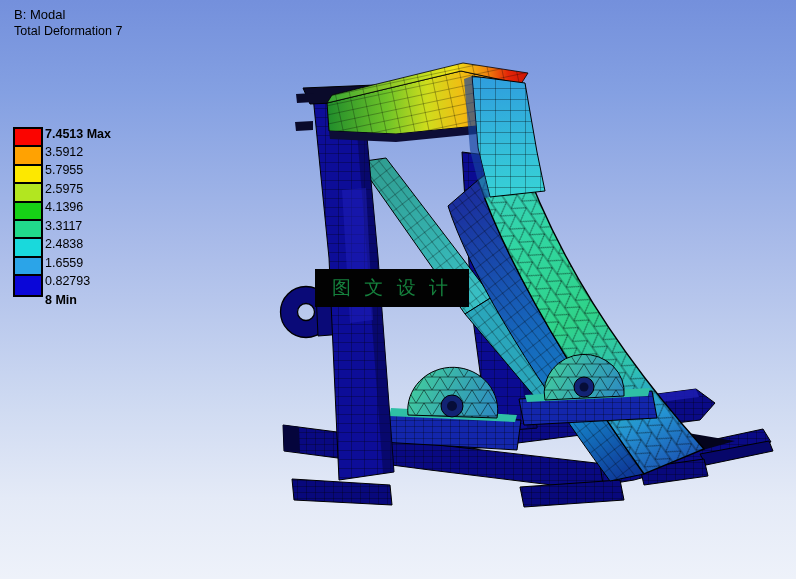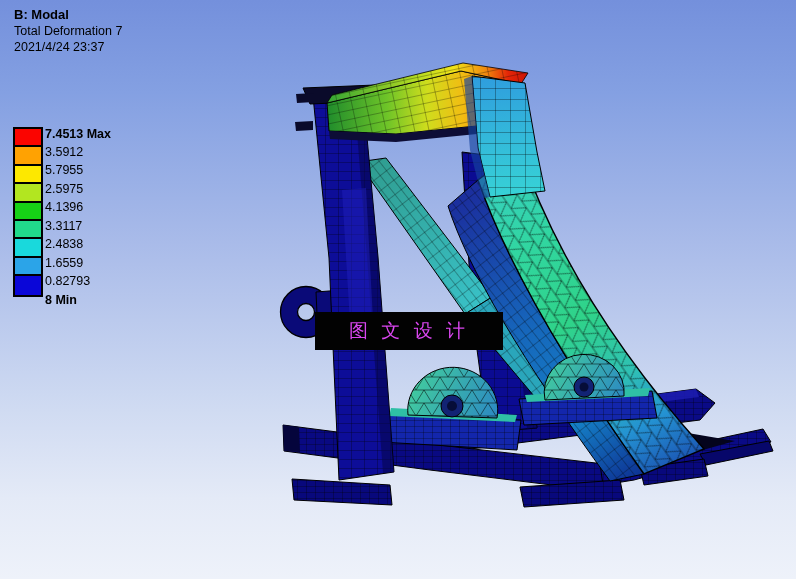--- a/index.html
+++ b/index.html
@@ -8,38 +8,38 @@
     width:796px;height:579px;
     overflow:hidden;
     font-family:"Liberation Sans", sans-serif;
     background:linear-gradient(180deg,#7490dc 0%,#84a0e2 16%,#a9bbe9 42%,#ccd8f1 68%,#e4eaf7 86%,#eef2fa 100%);
   }
   #viewport-svg{position:absolute;left:0;top:0;}
   .hdr{
     position:absolute;left:14px;top:7px;
     font-size:12.5px;line-height:16px;color:#000;
   }
-  .hdr .t{font-weight:bold;font-size:13px;}
+  .hdr .t{font-weight:normal;font-size:13px;}
   .legend-blocks{
     position:absolute;left:13px;top:127px;width:26px;
     border:2px solid #000;
   }
   .legend-blocks .blk{
     box-sizing:border-box;height:18.4px;border-bottom:2px solid #000;
   }
   .legend-blocks .blk:last-child{border-bottom:none;}
   .legend-label{
     position:absolute;left:45px;font-size:12.5px;color:#000;white-space:nowrap;margin-top:7px;
   }
   .legend-label.bold{font-weight:bold;}
   #watermark{
-    position:absolute;left:315px;top:269px;width:188px;height:38px;
-    background:#020202;color:#d946ef;
+    position:absolute;left:315px;top:269px;width:154px;height:38px;
+    background:#020202;color:#15803d;
     display:flex;align-items:center;justify-content:center;
-    font-size:19px;letter-spacing:4px;white-space:nowrap;margin-top:43px;
+    font-size:19px;letter-spacing:4px;white-space:nowrap;
   }
 </style>
 </head>
 <body>
 
 <div id="app">
 
   <svg id="viewport-svg" width="796" height="579" viewBox="0 0 796 579">
     <defs>
       <pattern id="pq" width="13" height="9" patternUnits="userSpaceOnUse">
@@ -206,21 +206,20 @@
     <g>
       <path d="M472 76 L525 83 L537 152 L545 191 L490 197 L478 148 Z" fill="url(#grc)" stroke="#000"></path>
       <path d="M472 76 L525 83 L537 152 L545 191 L490 197 L478 148 Z" fill="url(#pqb)"></path>
       <path d="M472 76 L478 148 L490 197 L482 198 L470 150 L464 79 Z" fill="#16449e" fill-opacity="0.65"></path>
     </g>
   </svg>
 
   <div class="hdr">
     <div class="t">B: Modal</div>
     <div>Total Deformation 7</div>
-    <div>2021/4/24 23:37</div>
   </div>
 
   <div class="legend-blocks">
     <div class="blk" style="background: rgb(251, 4, 0);"></div>
     <div class="blk" style="background: rgb(255, 162, 2);"></div>
     <div class="blk" style="background: rgb(253, 232, 0);"></div>
     <div class="blk" style="background: rgb(178, 230, 32);"></div>
     <div class="blk" style="background: rgb(22, 209, 22);"></div>
     <div class="blk" style="background: rgb(33, 218, 139);"></div>
     <div class="blk" style="background: rgb(25, 217, 220);"></div>

